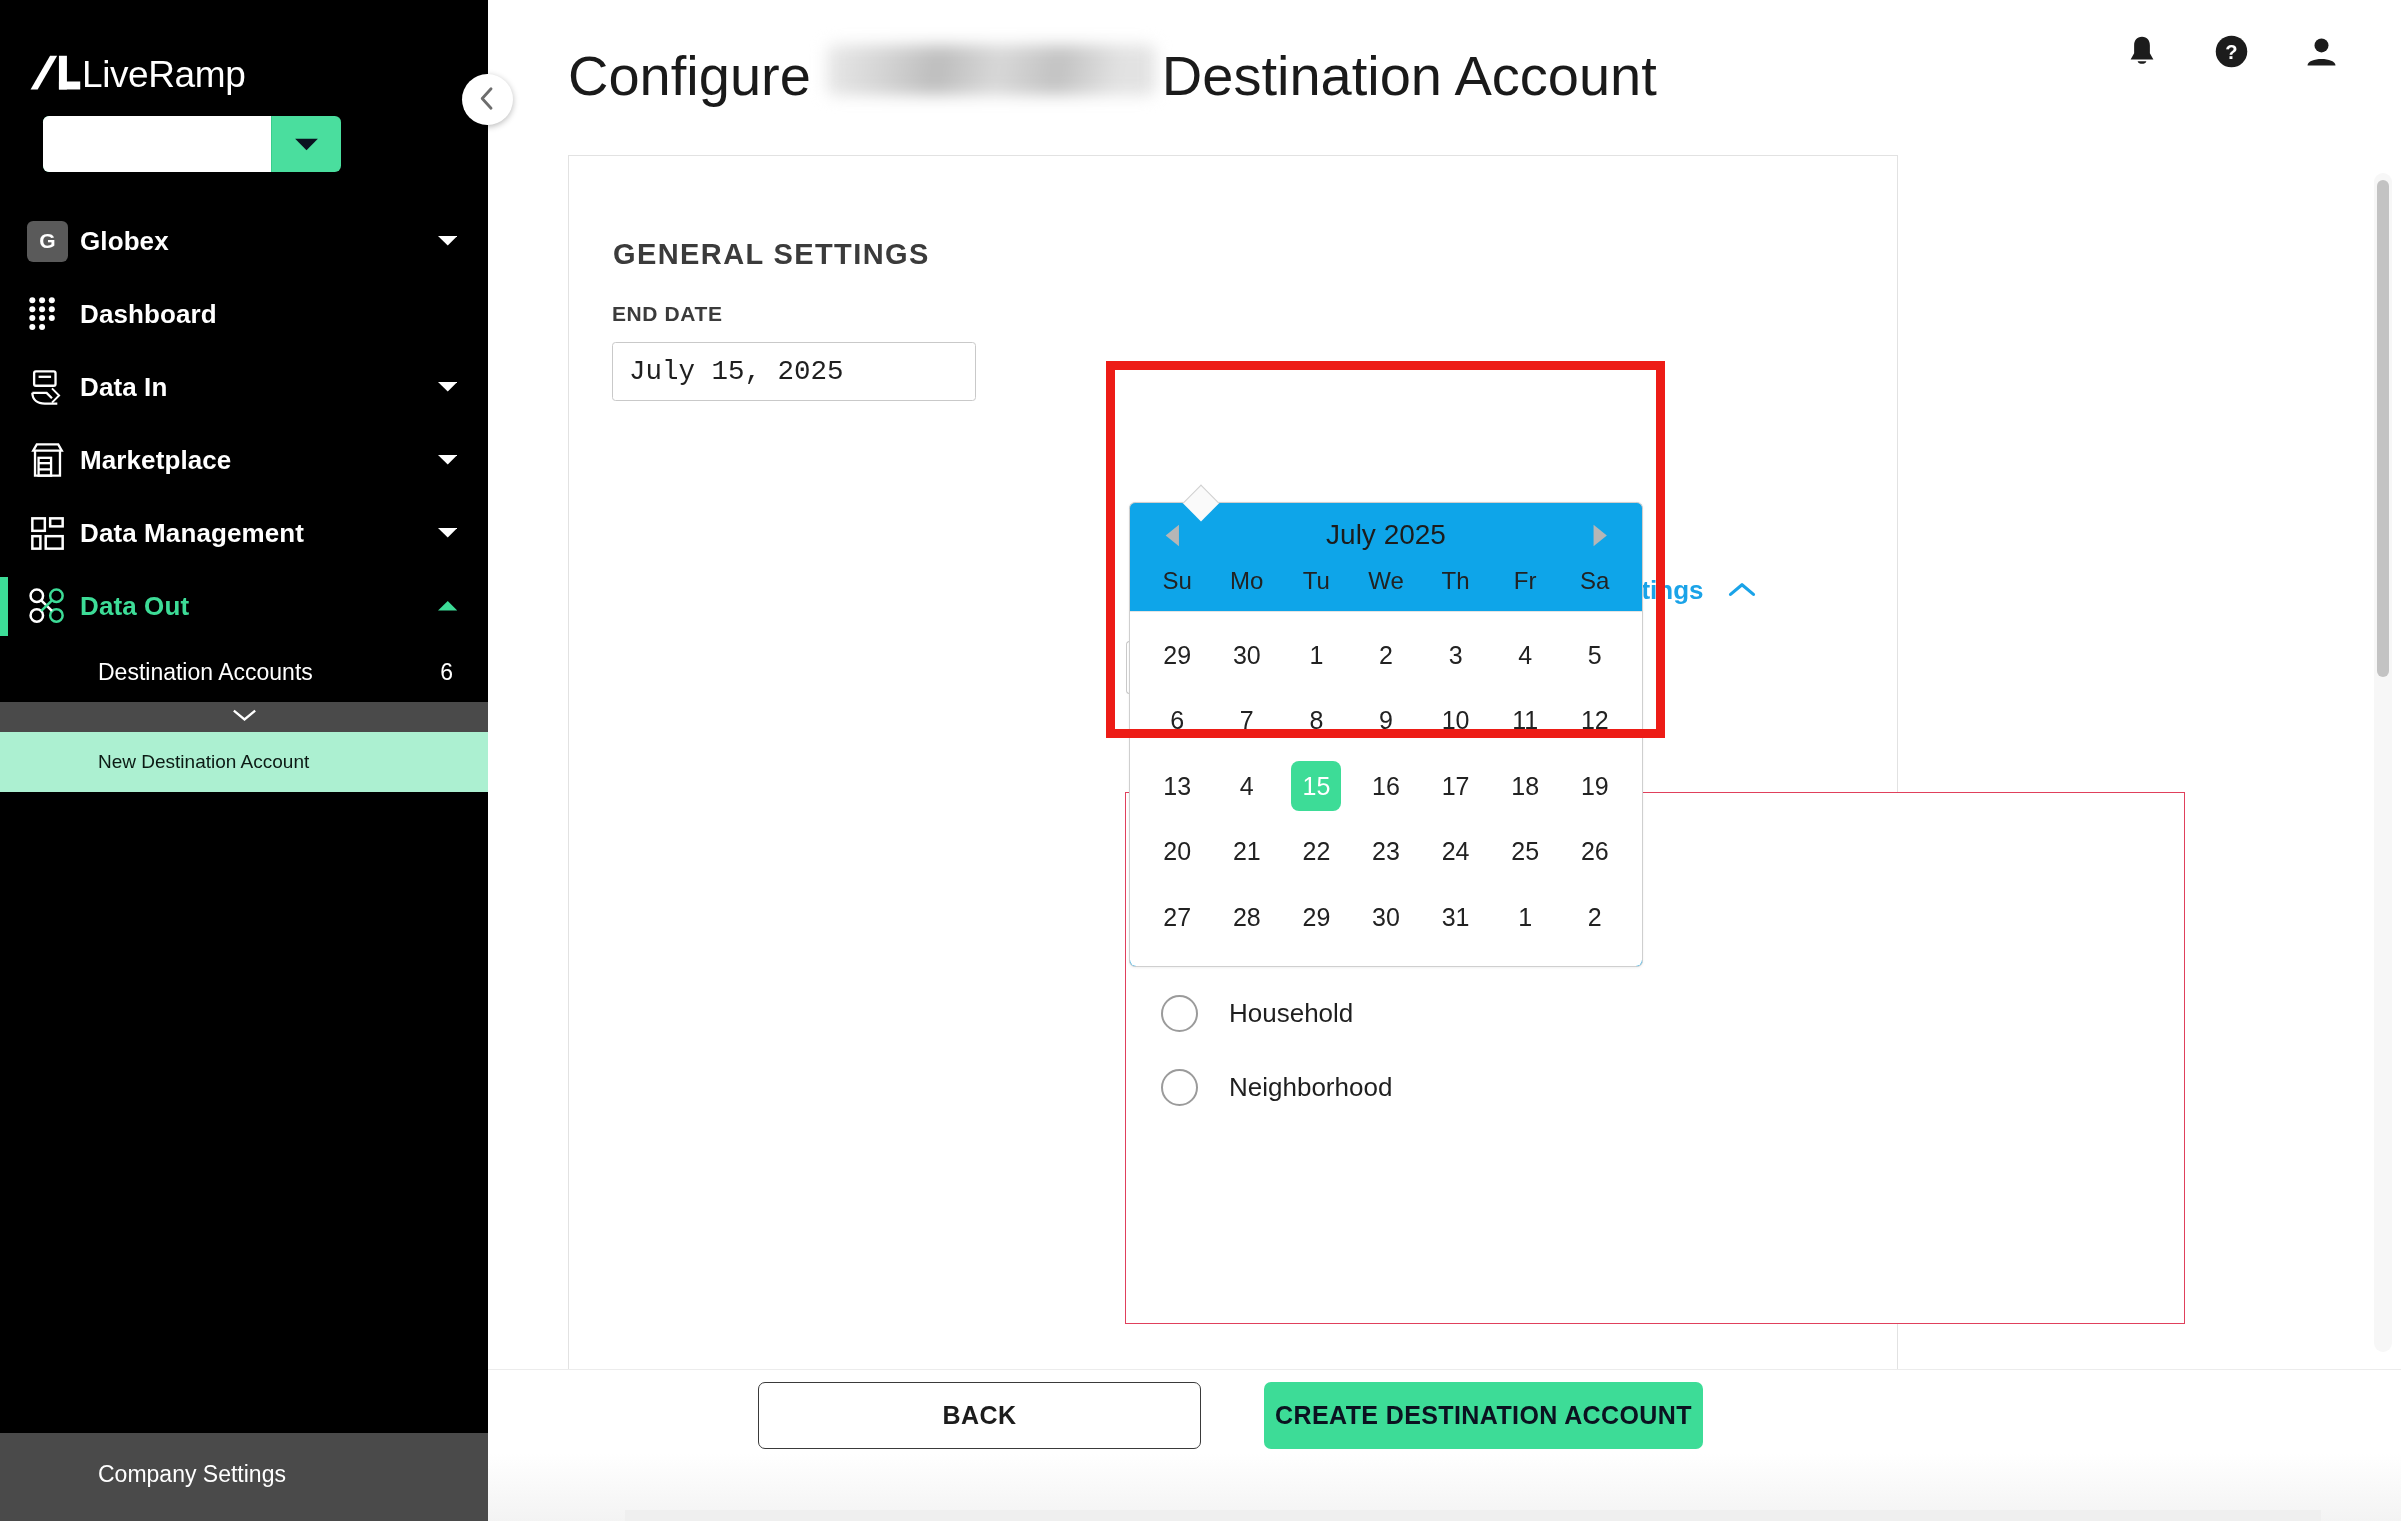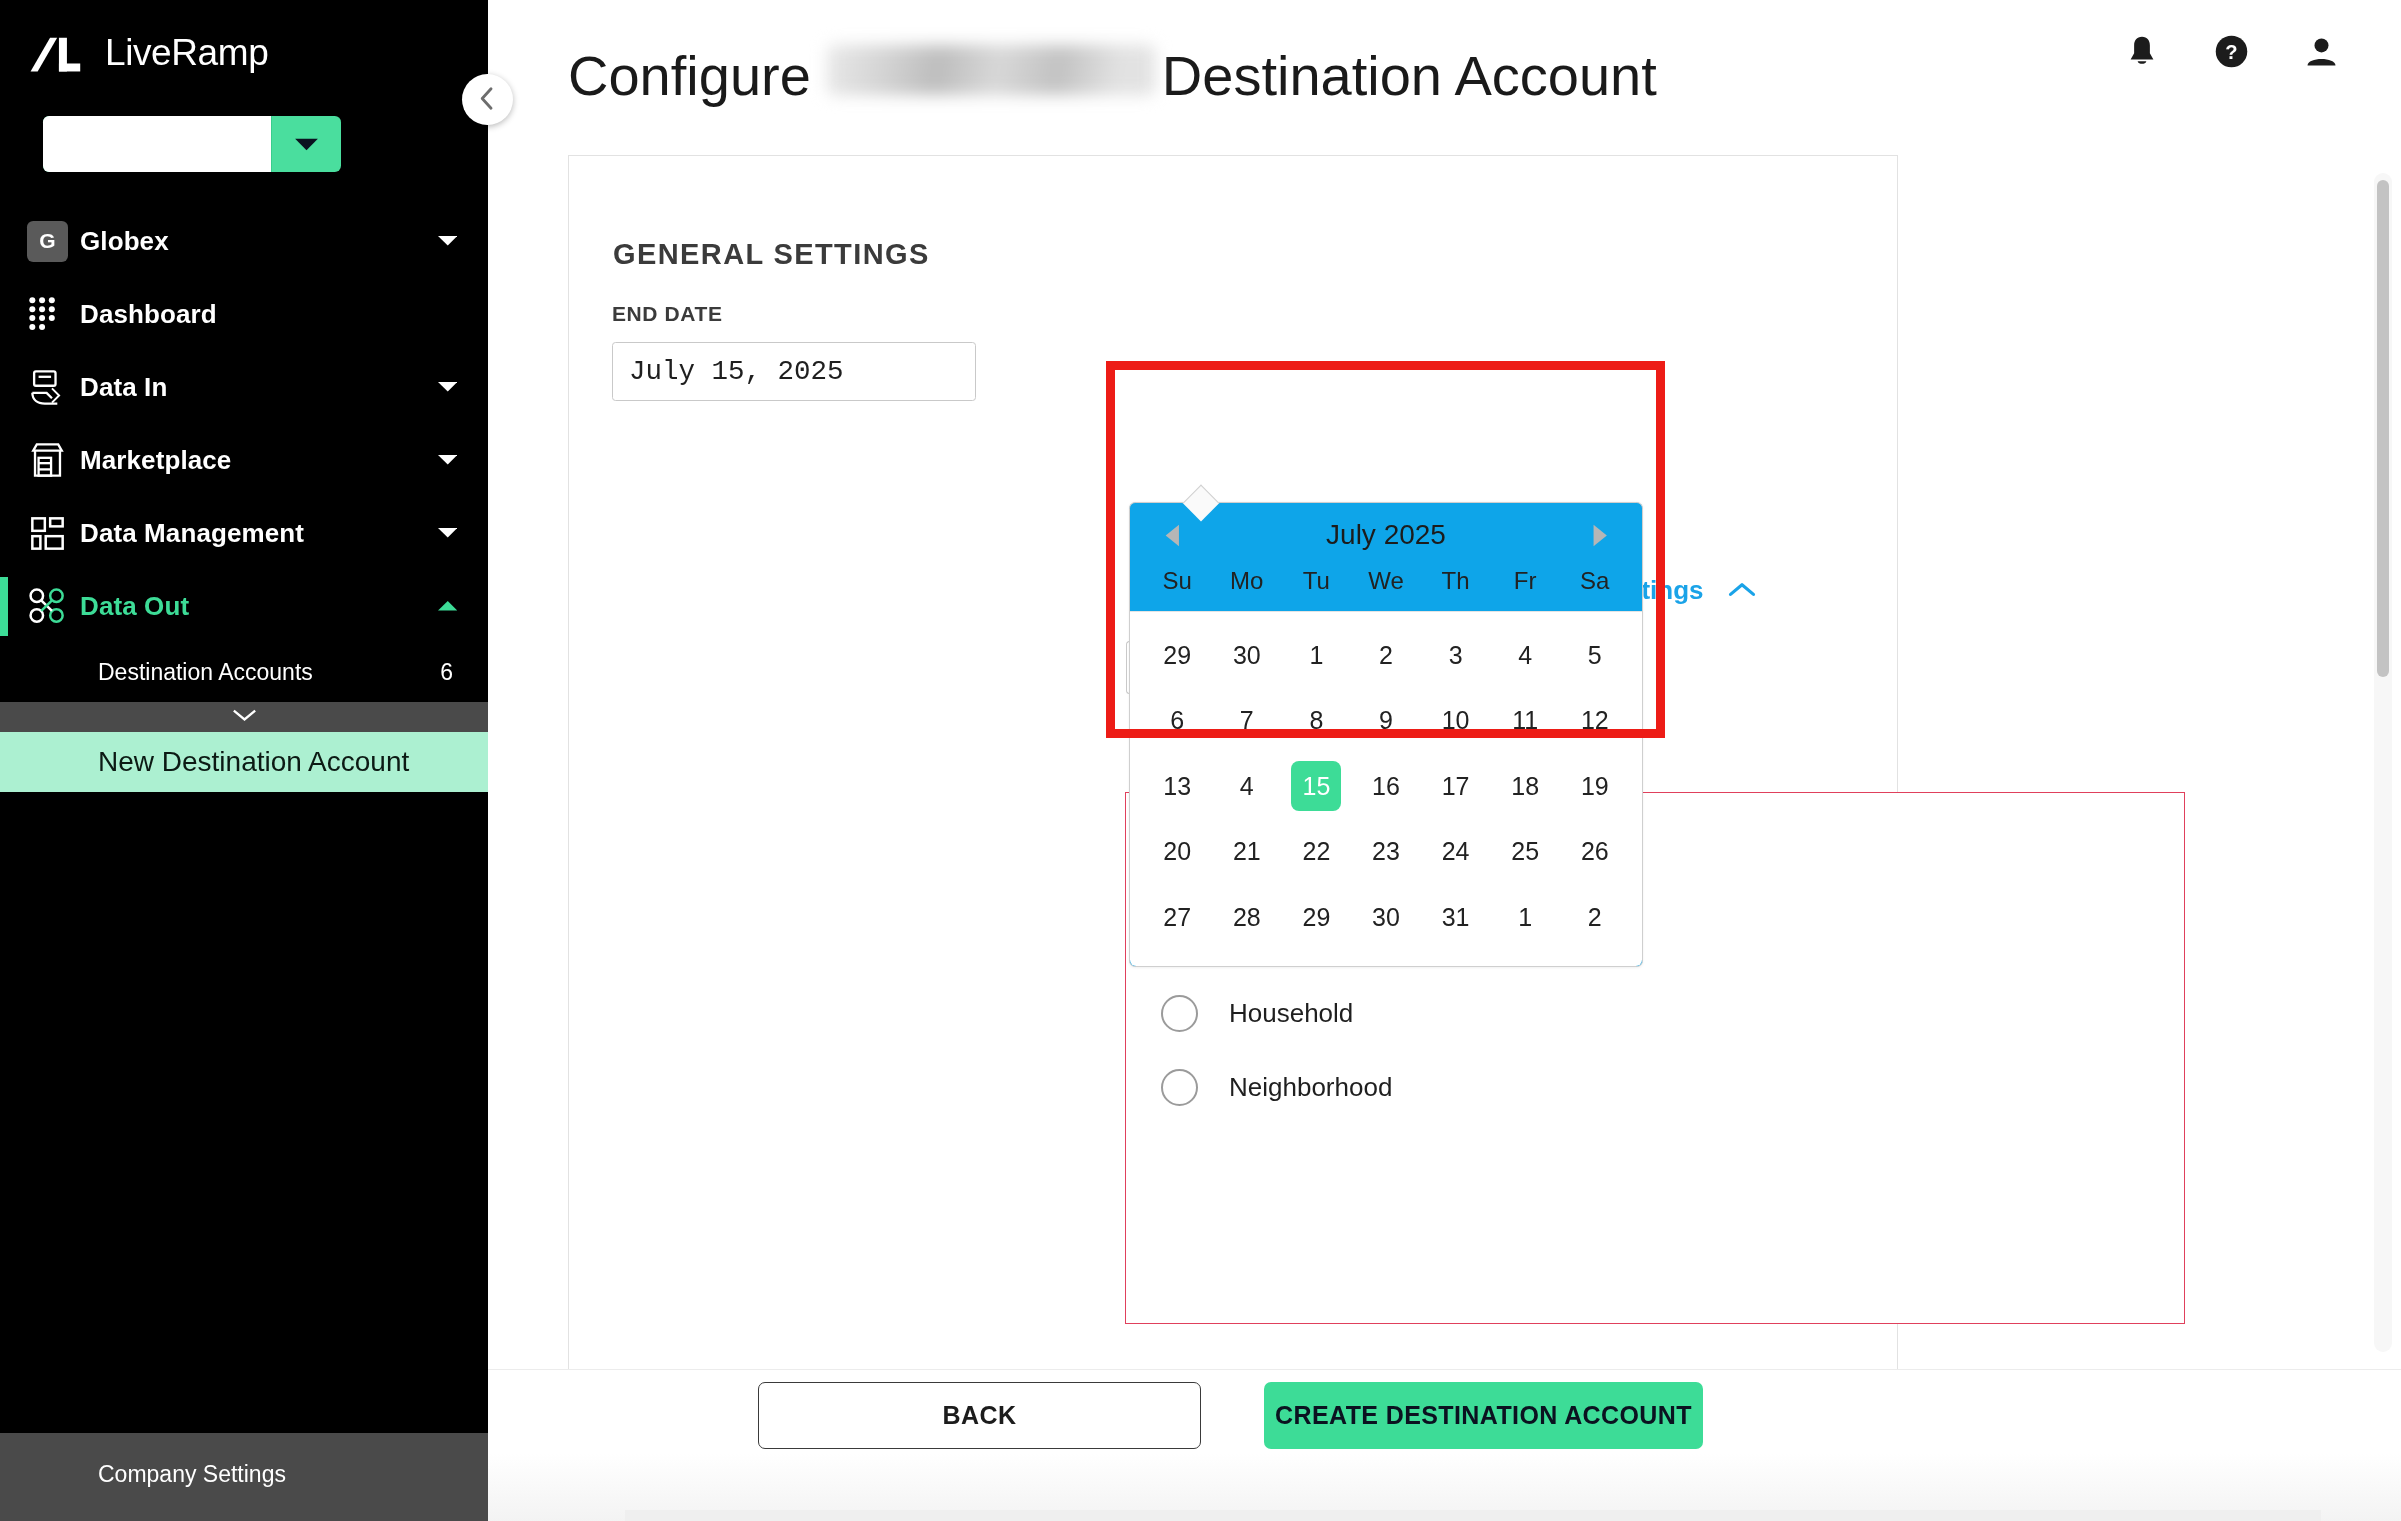--- a/index.html
+++ b/index.html
@@ -10,21 +10,21 @@
     overflow: hidden;
   }
   #app { position: relative; width: 2401px; height: 1522px; display: flex; }
 
   
   .sidebar {
     width: 488px; height: 1522px; background: #000000;
     position: relative; flex: 0 0 488px; color: #ffffff;
     display: flex; flex-direction: column;
   }
-  .brand { display: flex; align-items: flex-start; gap: 23px; padding: 32px 0 0 27px; height: 96px; }
+  .brand { display: flex; align-items: flex-end; padding: 32px 0 0 27px; height: 96px; }
   .brand-logo { width: 55px; height: 46px; display: flex; align-items: center; justify-content: center; }
   .brand-name { font-size: 37px; font-weight: 400; letter-spacing: -0.4px; color: #fff; }
 
   .build-wrap { padding: 19.5px 0 0 43px; }
   .build-btn {
     display: inline-flex; align-items: stretch; background: #4ADE9E;
     border-radius: 6.2px; height: 56px; overflow: hidden; cursor: pointer;
   }
   .build-btn .main { display: flex; align-items: center; padding: 0 30px; font-size: 24px; font-weight: 700; color: #0b1220; }
   .build-btn .sep { width: 0.9px; background: #2bbf80; opacity: .55; }
@@ -52,21 +52,21 @@
     display: flex; align-items: center; height: 59px; padding-left: 98px; padding-right: 35px; cursor: pointer;
   }
   .sub-item .lbl { font-size: 23px; color: #ffffff; flex: 1; }
   .sub-item .cnt { font-size: 23px; color: #ffffff; }
   .collapse-row {
     height: 30px; background: #4a4a4a; display: flex; align-items: center; justify-content: center; cursor: pointer;
   }
   .sub-item.selected {
     background: #ACF0D1; height: 60px;
   }
-  .sub-item.selected .lbl { color: #0c1a14; font-size: 28px; }
+  .sub-item.selected .lbl { color: #0c1a14; font-size: 19px; }
 
   .sidebar-bottom { margin-top: auto; background: #4a4a4a; padding-bottom: 7px; }
   .company-row { height: 82px; display: flex; align-items: center; padding-left: 98px; cursor: pointer; }
   .company-row .lbl { font-size: 23px; color: #fff; }
   .admin-row { display: flex; align-items: center; height: 89px; padding-left: 27px; padding-right: 27px; cursor: pointer; }
   .admin-row .ico { width: 53px; min-width: 53px; display: flex; align-items: center; }
   .admin-row .lbl { font-size: 26px; font-weight: 700; color: #fff; flex: 1; }
 
   .collapse-fab {
     position: absolute; left: 462px; top: 74px; width: 51px; height: 51px; border-radius: 50%;

